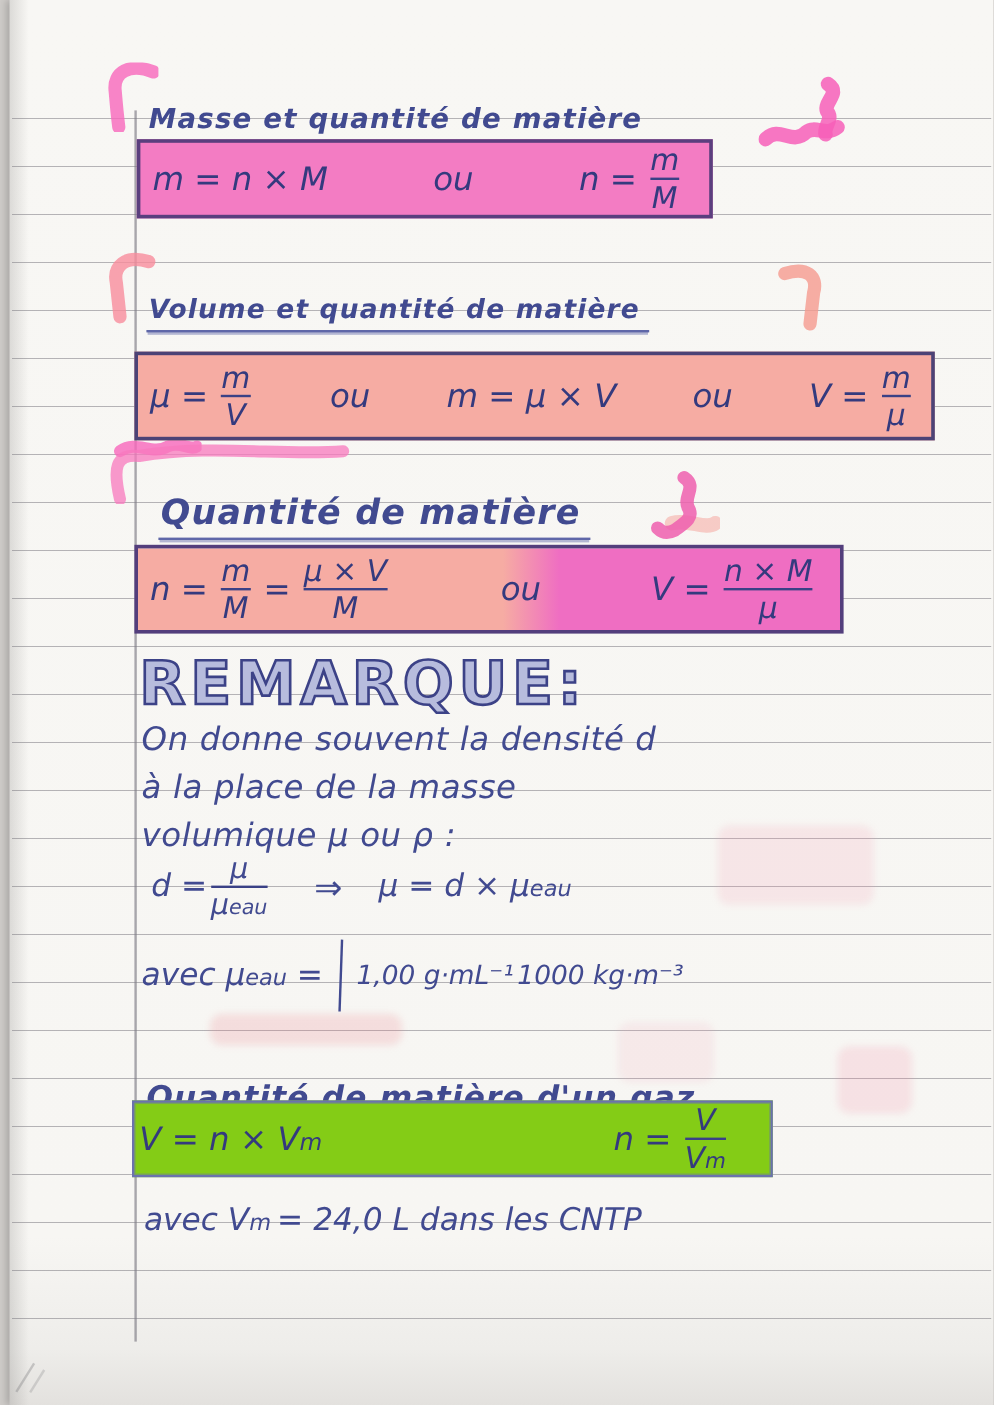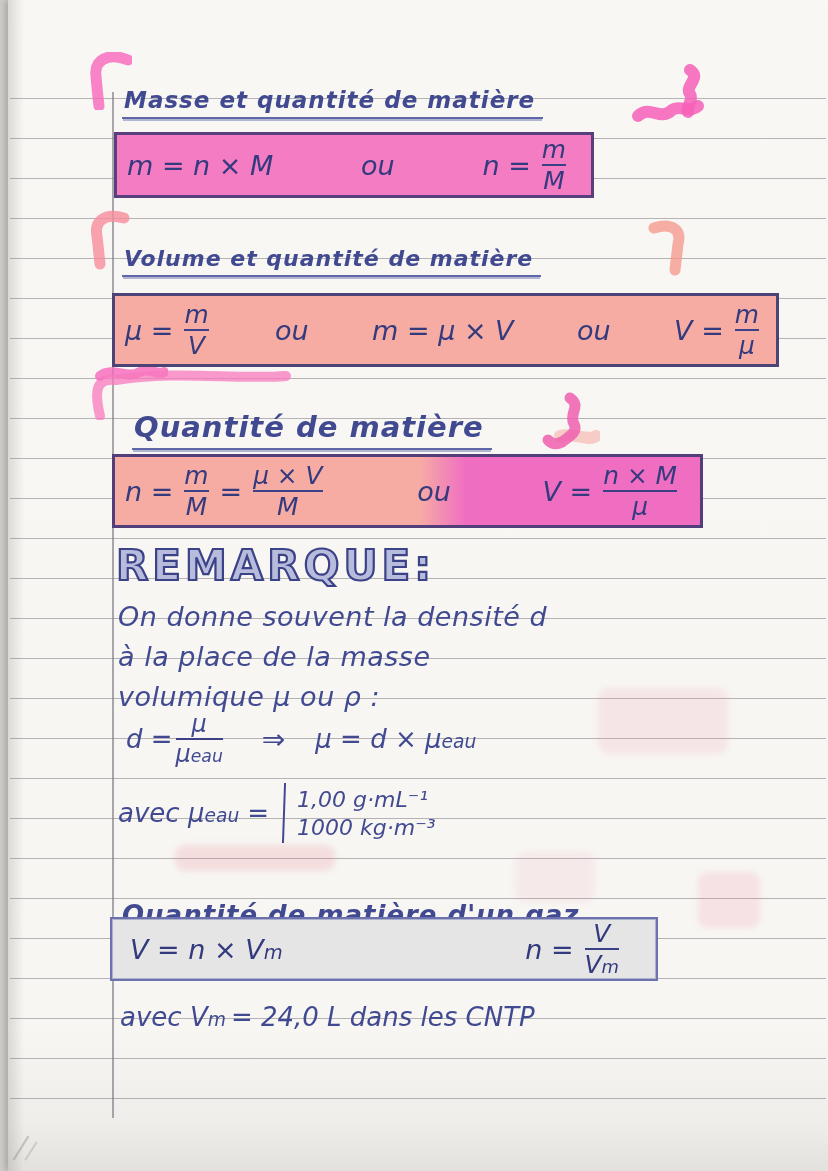--- a/index.html
+++ b/index.html
@@ -41,60 +41,60 @@
   }
   .t1{left:122px;top:68px;font-size:23px;}
   .t2{left:122px;top:228px;font-size:22px;}
   .t3{left:132px;top:386px;font-size:29px;}
   .t4{left:120px;top:878px;font-size:26px;}
   .fbox{
     position:absolute;display:flex;align-items:center;
     color:#343a7e;font-size:27px;font-style:italic;
     justify-content:space-between;
   }
-  .box1{left:114px;top:132px;width:442px;height:60px;
+  .box1{left:114px;top:116px;width:442px;height:60px;
     background:#f37cc3;border:3px solid #5a3f7e;padding:0 22px 0 10px;}
   .box2{left:112px;top:293px;width:637px;height:68px;
     background:#f6aca3;border:3px solid #4c4376;padding:0 14px 0 10px;}
   .box3{left:112px;top:454px;width:555px;height:68px;
     background:linear-gradient(90deg,#f6aca3 0%,#f6aca3 52%,#ef6ec2 60%,#ef6ec2 100%);
     border:3px solid #533e7c;padding:0 20px 0 10px;}
   .box4{left:110px;top:917px;width:492px;height:60px;
-    background:#e5e5e5;border:2px solid #6b72ae;
+    background:#84cc16;border:2px solid #6b72ae;
     box-shadow:inset 0 0 0 1px rgba(107,114,174,.45);
-    padding:0 34px 0 18px;}
+    padding:0 34px 0 4px;}
   .grp{display:inline-flex;align-items:center;gap:8px;}
   .frac{display:inline-flex;flex-direction:column;align-items:center;
     line-height:1.02;margin:0 3px;font-size:0.92em;}
   .frac .bar{align-self:stretch;height:2px;background:#3a4186;margin:2px 0;}
   .sub{font-size:.72em;align-self:flex-end;padding-bottom:2px;}
   .remark-title{
     position:absolute;left:116px;top:541px;
-    font-size:42px;font-weight:700;letter-spacing:4px;
+    font-size:50px;font-weight:700;letter-spacing:4px;
     color:#b7bcdd;-webkit-text-stroke:2.2px #3c4287;
   }
   .pline{
     position:absolute;left:118px;
     font-size:27px;font-style:italic;color:#414a90;letter-spacing:.5px;
     white-space:nowrap;
   }
   .p1{top:601px;} .p2{top:641px;} .p3{top:681px;}
   .density-row{
     position:absolute;left:126px;top:706px;height:66px;
     display:flex;align-items:center;
     font-size:26px;font-style:italic;color:#414a90;
   }
   .density-row .arrow{margin:0 30px 0 36px;font-size:28px;font-style:normal;}
   .water-row{
     position:absolute;left:118px;top:778px;height:70px;
     display:flex;align-items:center;
     font-size:26px;font-style:italic;color:#414a90;
   }
   .water-bar{width:2px;height:60px;background:#414a90;margin:0 12px 0 14px;transform:rotate(2deg);}
-  .water-vals{display:flex;flex-direction:column;gap:3px;font-size:22px;}
+  .water-vals{display:flex;flex-direction:row;gap:3px;font-size:22px;}
   .note-line{
     position:absolute;left:120px;top:1002px;
     font-size:26px;font-style:italic;color:#414a90;white-space:nowrap;
   }
   .note-line .post{margin-left:5px;}
   .eqpost{margin-left:8px;}
   .deco{position:absolute;pointer-events:none;}
   .ghost{position:absolute;border-radius:10px;filter:blur(3px);}
   .g1{left:598px;top:688px;width:130px;height:66px;background:rgba(242,146,168,.16);}
   .g2{left:175px;top:845px;width:160px;height:26px;background:rgba(235,110,120,.18);}

